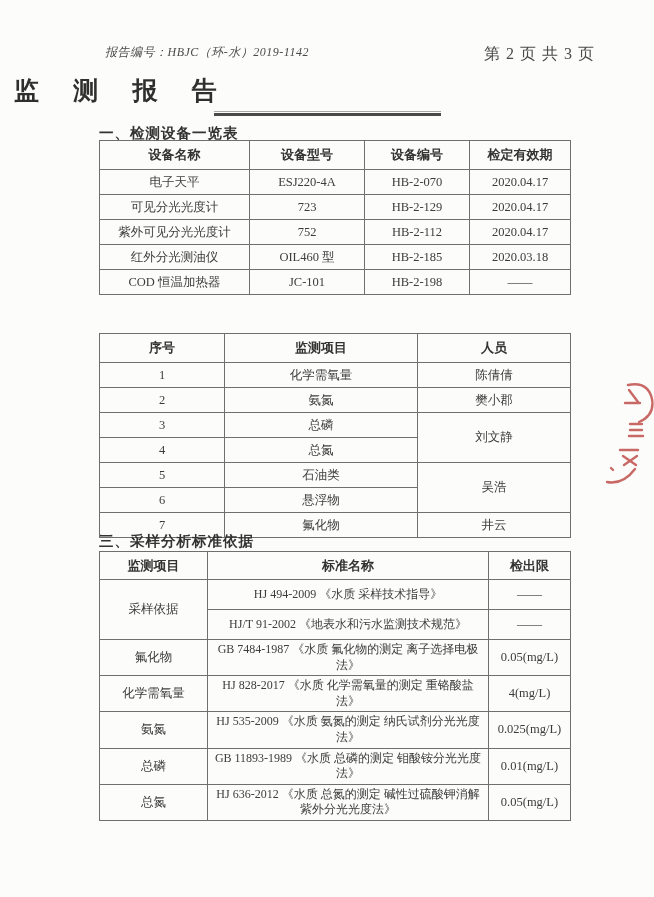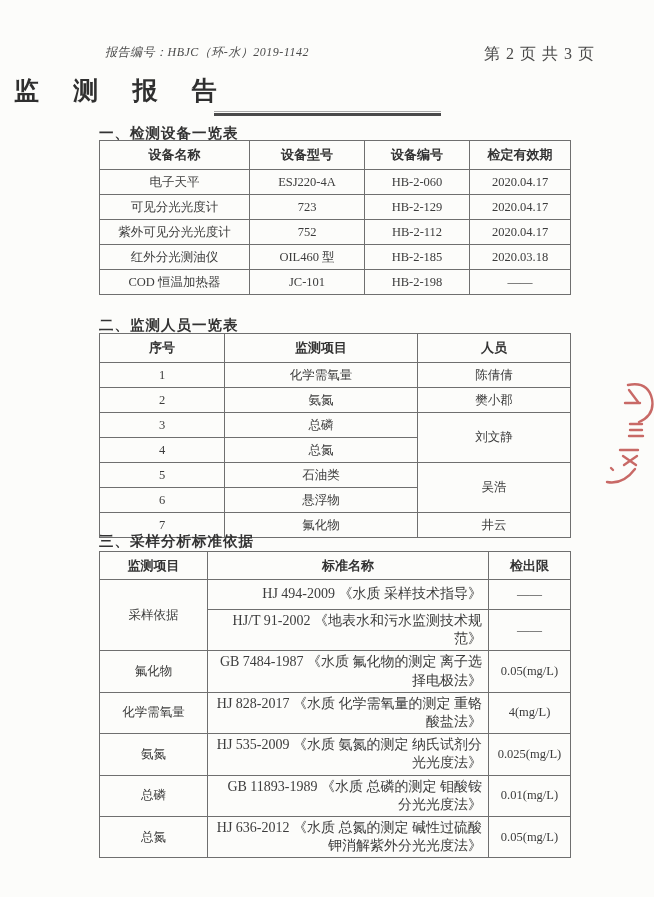--- a/index.html
+++ b/index.html
@@ -32,21 +32,21 @@
         font-size:12.5px;padding:0 4px;color:#3c3c3c;overflow:hidden;}
   th{font-weight:bold;font-size:13px;color:#333;}
   #tbl1{left:99px;top:140px;width:471px;}
   #tbl2{left:99px;top:333px;width:471px;}
   #tbl3{left:99px;top:551px;width:471px;}
   #tbl1 tr,#tbl2 tr{height:25px;}
   #tbl1 tr.hd,#tbl2 tr.hd{height:29px;}
   #tbl3 tr.hd{height:28px;}
   #tbl3 tr.r1{height:30px;}
   #tbl3 tr.r2{height:33px;}
-  #tbl3 td.std{text-align:right;padding:2px 6px;line-height:1.3;font-size:14px;}
+  #tbl3 td.std{text-align:center;padding:2px 6px;line-height:1.3;font-size:12px;}
   
   .seal{position:absolute;right:-6px;top:372px;width:62px;height:124px;opacity:.85;}
 </style>
 </head>
 <body>
 
 <div class="page">
 
   <div class="hdr-left">报告编号：HBJC（环-水）2019-1142</div>
   <div class="hdr-right">第 2 页 共 3 页</div>
@@ -68,21 +68,21 @@
     <tbody>
         <tr class="hd">
       <th>设备名称</th>
       <th>设备型号</th>
       <th>设备编号</th>
       <th>检定有效期</th>
     </tr>
     <tr>
       <td>电子天平</td>
       <td>ESJ220-4A</td>
-      <td>HB-2-060</td>
+      <td>HB-2-070</td>
       <td>2020.04.17</td>
     </tr>
     <tr>
       <td>可见分光光度计</td>
       <td>723</td>
       <td>HB-2-129</td>
       <td>2020.04.17</td>
     </tr>
     <tr>
       <td>紫外可见分光光度计</td>
@@ -98,21 +98,20 @@
     </tr>
     <tr>
       <td>COD 恒温加热器</td>
       <td>JC-101</td>
       <td>HB-2-198</td>
       <td>——</td>
     </tr>
   </tbody>
     </table>
 
-  <div class="sec-h" id="sec2h">二、监测人员一览表</div>
   <table id="tbl2">
     <colgroup>
         <col style="width:125px">
         <col style="width:193px">
         <col style="width:153px">
       </colgroup>
     <tbody>
         <tr class="hd">
       <th>序号</th>
       <th>监测项目</th>

